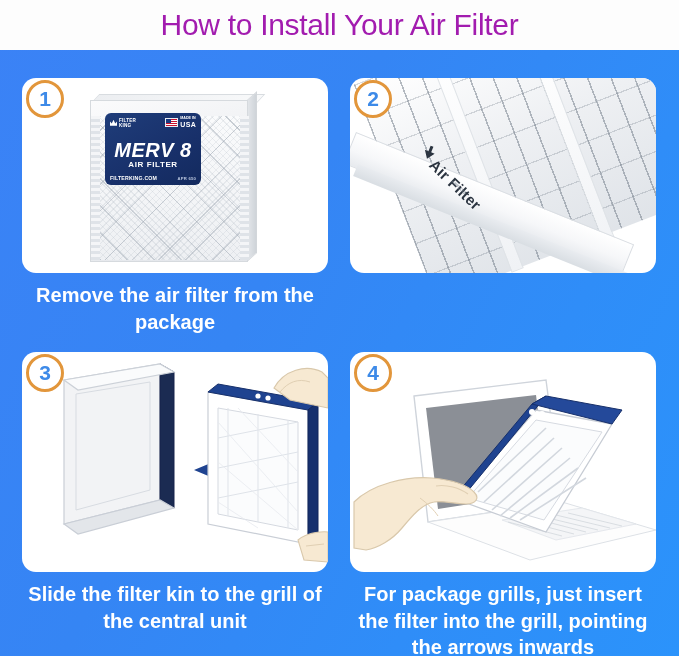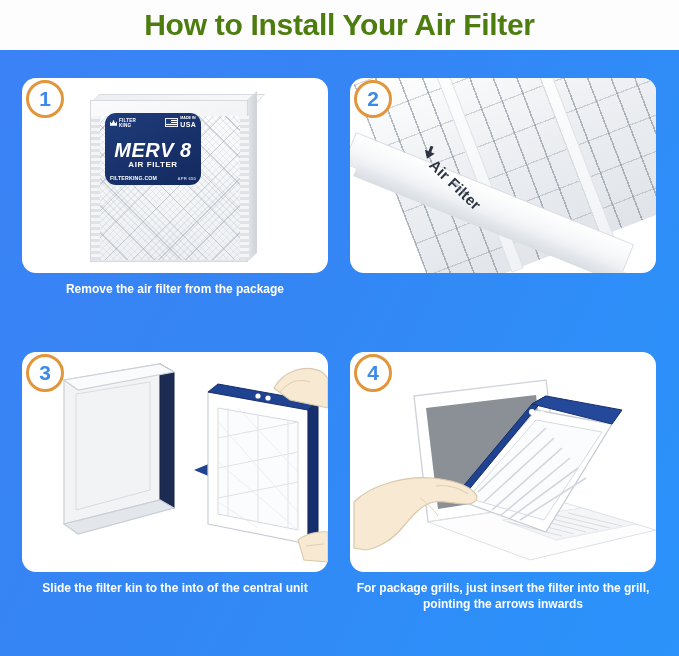--- a/index.html
+++ b/index.html
@@ -26,22 +26,22 @@
     left: 0; top: 0;
     width: 679px;
     height: 50px;
     background: #fdfdfd;
     display: flex;
     align-items: center;
     justify-content: center;
   }
   .title-text {
     font-size: 30px;
-    font-weight: bold;
-    color: #4d7c0f;
+    font-weight: normal;
+    color: #a21caf;
     letter-spacing: -0.3px;
     white-space: nowrap;
   }
   
   .grid {
     position: absolute;
     left: 0; top: 50px;
     width: 679px;
     height: 606px;
   }
@@ -78,21 +78,21 @@
     font-size: 21px;
     font-weight: bold;
     color: #3d8ae8;
     z-index: 6;
   }
   .caption {
     width: 306px;
     margin-top: 9px;
     text-align: center;
     color: #ffffff;
-    font-size: 12px;
+    font-size: 20px;
     font-weight: bold;
     line-height: 1.33;
   }
 
   
   .art { position: absolute; inset: 0; }
 
   
   .p1-filter {
     position: absolute;
@@ -143,21 +143,21 @@
     top: 15px; width: 9px; height: 144px;
     background: repeating-linear-gradient(180deg, #f4f5f7 0 3px, #dfe3e8 3px 6px);
   }
   .p1-rib-l { left: 0px; }
   .p1-rib-r { left: 149px; }
   .p1-label {
     position: absolute;
     left: 14px; top: 12px;
     width: 96px; height: 72px;
     background: linear-gradient(150deg,#1f3d7a 0%,#18306a 60%,#132a5e 100%);
-    border-radius: 11px;
+    border-radius: 6px;
     color: #ffffff;
     overflow: hidden;
   }
   .p1-lab-top {
     position: absolute; left: 5px; top: 4px; right: 5px;
     display: flex; align-items: center; justify-content: space-between;
   }
   .p1-brand { display: flex; align-items: center; gap: 2px; }
   .p1-crown {
     width: 7px; height: 6px;
@@ -380,21 +380,21 @@
               <path d="M258,40 C266,30 276,26 288,30" fill="none" stroke="#e0cfb3" stroke-width="1"></path>
             </g>
             <g>
               <path d="M276,188 C288,178 306,180 306,180 L306,210 L282,208 Z" fill="#f7e9d2" stroke="#d9c8ab" stroke-width="1.1"></path>
               <path d="M284,194 L302,192" fill="none" stroke="#e0cfb3" stroke-width="1"></path>
             </g>
           </svg>
         </div>
         <div class="badge">3</div>
       </div>
-      <div class="caption">Slide the filter kin to the into of the central unit</div>
+      <div class="caption">Slide the filter kin to the grill of the central unit</div>
     </div>
 
     <div class="step step-4">
       <div class="card">
         <div class="art p4">
           <svg viewBox="0 0 306 220" width="306" height="220">
 
             <g>
               <polygon points="64,44 196,28 212,150 78,170" fill="#ffffff" stroke="#cfd4db" stroke-width="1.4"></polygon>
               <polygon points="76,56 186,43 198,140 88,157" fill="#8b8f96"></polygon>

